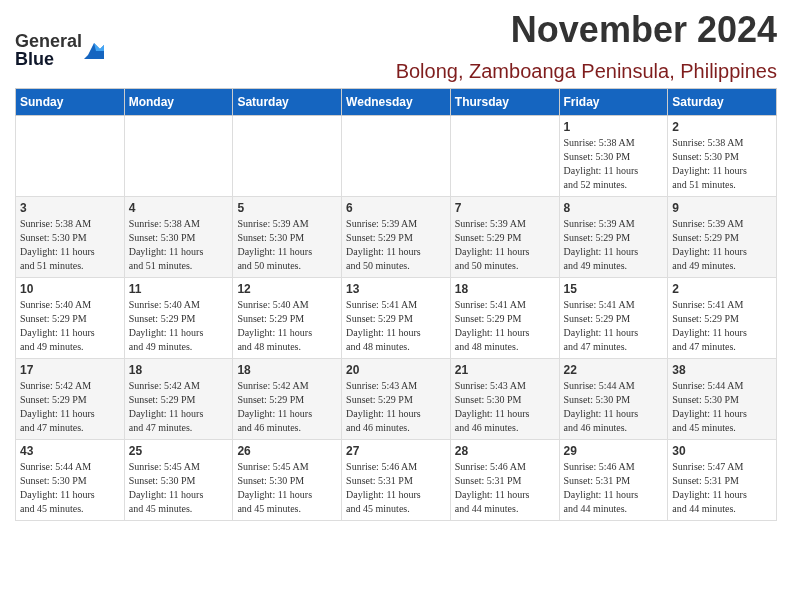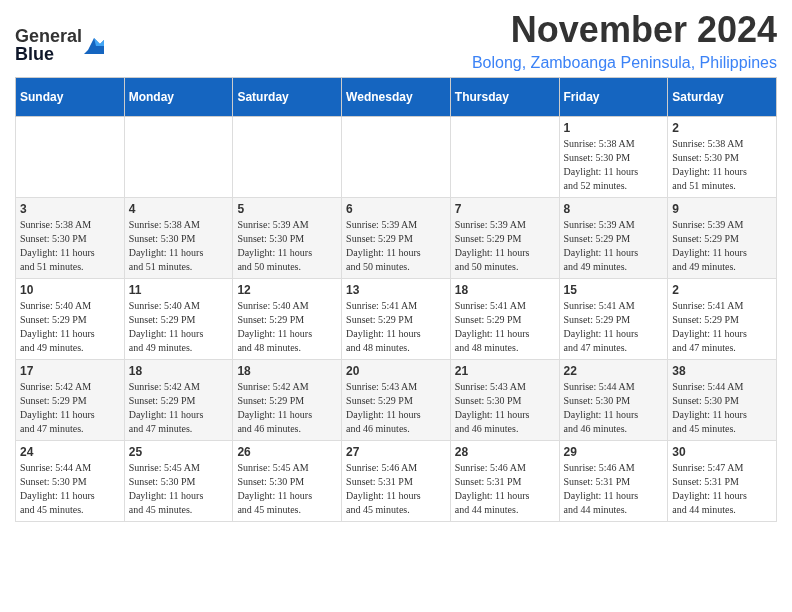--- a/index.html
+++ b/index.html
@@ -44,35 +44,35 @@
     .title-block {
       text-align: right;
     }
     .month-title {
       font-size: 36px;
       font-weight: bold;
       color: #333;
       line-height: 1.1;
     }
     .location {
-      font-size: 16px;
-      color: #3b82f6;
-      margin-top: 4px;
+      font-size: 20px;
+      color: #7f1d1d;
+      margin-top: 10px;
     }
     table {
       width: 100%;
       border-collapse: collapse;
       table-layout: fixed;
     }
     thead tr th {
       background-color: #1565c0;
       color: #fff;
       font-size: 12px;
       font-weight: bold;
-      padding: 12px 4px;
+      padding: 6px 4px;
       text-align: left;
       border: 1px solid #ccc;
     }
     tbody tr td {
       vertical-align: top;
       font-size: 10.5px;
       color: #333;
       padding: 4px 4px;
       border: 1px solid #ddd;
       height: 80px;
@@ -302,21 +302,21 @@
           <td>
             <span class="day-num">38</span>
             <div class="day-info" style="white-space: pre-line;">Sunrise: 5:44 AM
 Sunset: 5:30 PM
 Daylight: 11 hours
 and 45 minutes.</div>
           </td>
         </tr>
         <tr>
           <td>
-            <span class="day-num">24</span>
+            <span class="day-num">43</span>
             <div class="day-info" style="white-space: pre-line;">Sunrise: 5:44 AM
 Sunset: 5:30 PM
 Daylight: 11 hours
 and 45 minutes.</div>
           </td>
           <td>
             <span class="day-num">25</span>
             <div class="day-info" style="white-space: pre-line;">Sunrise: 5:45 AM
 Sunset: 5:30 PM
 Daylight: 11 hours

